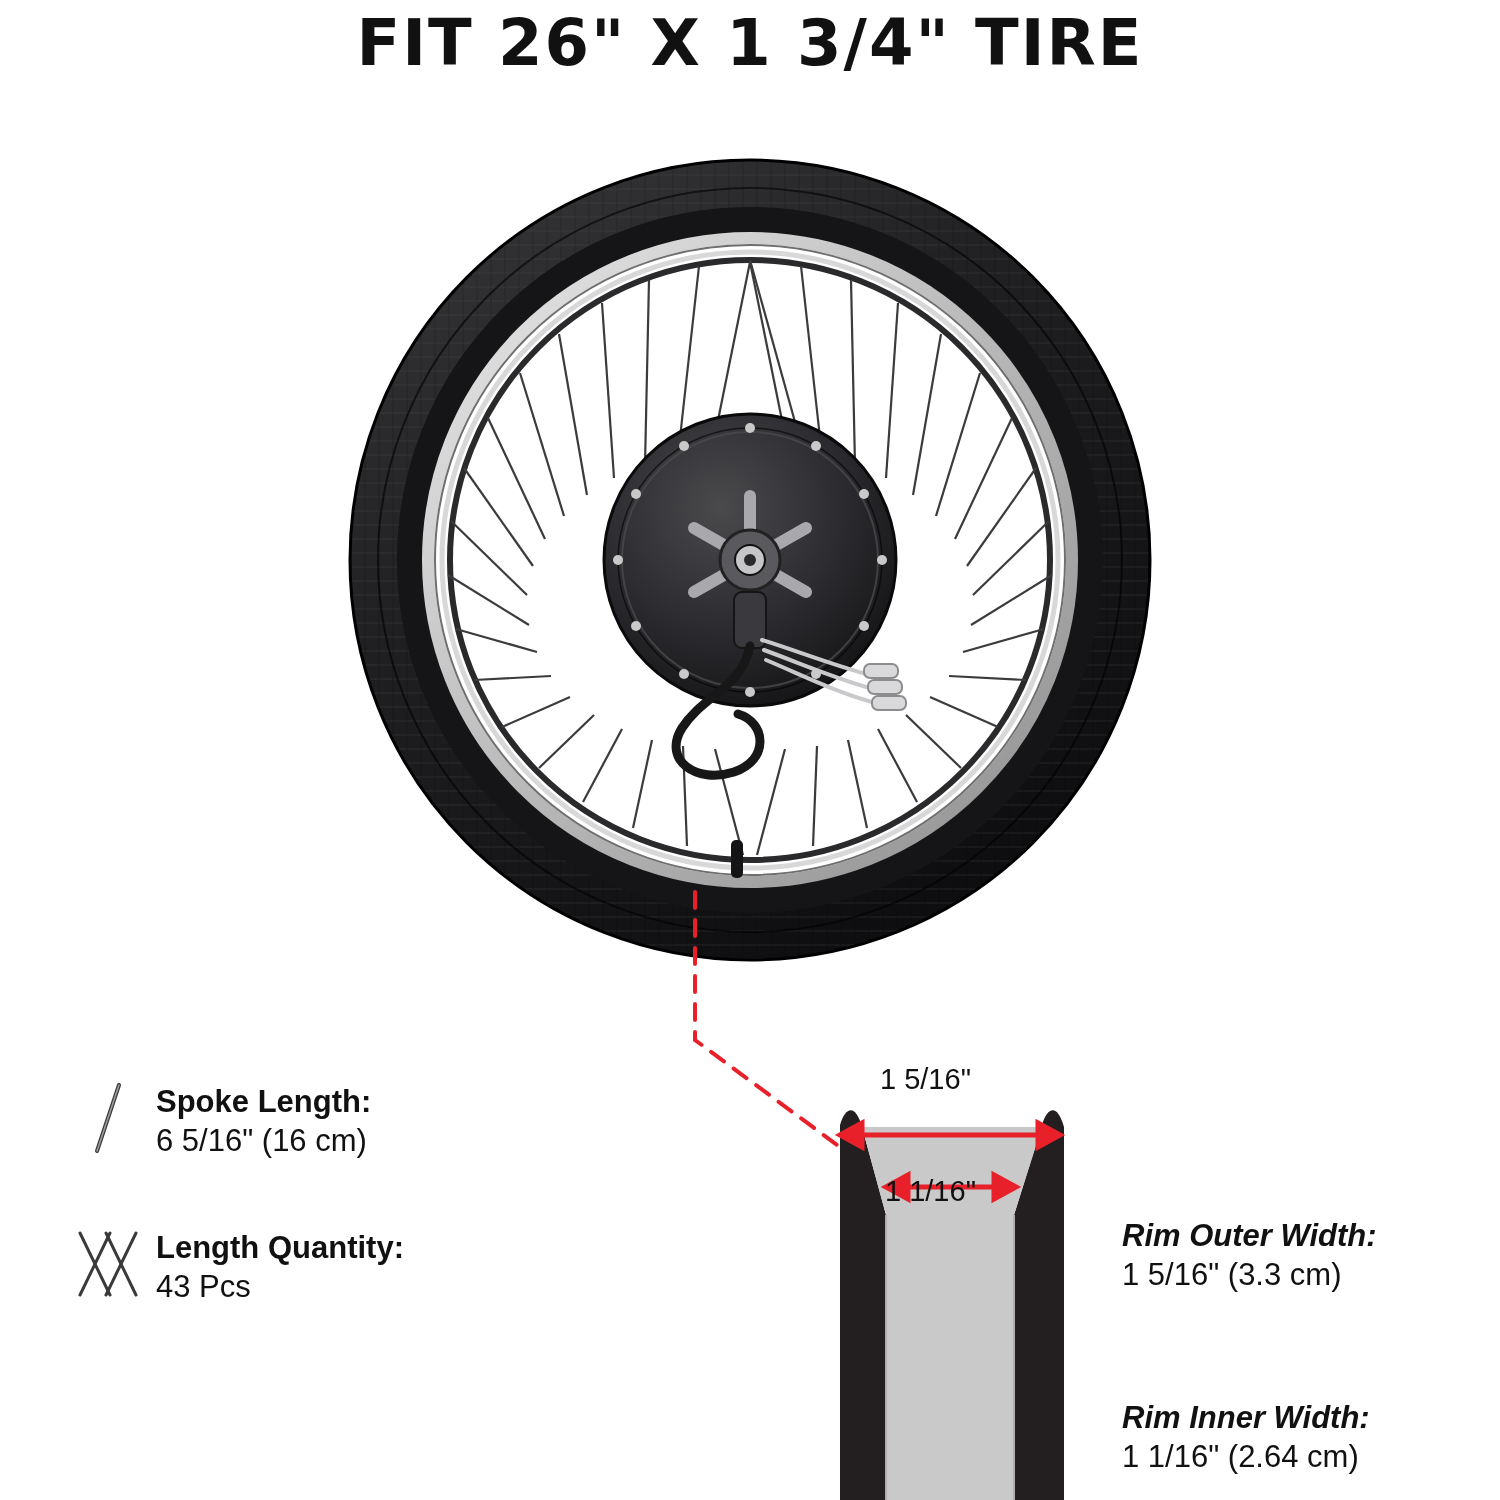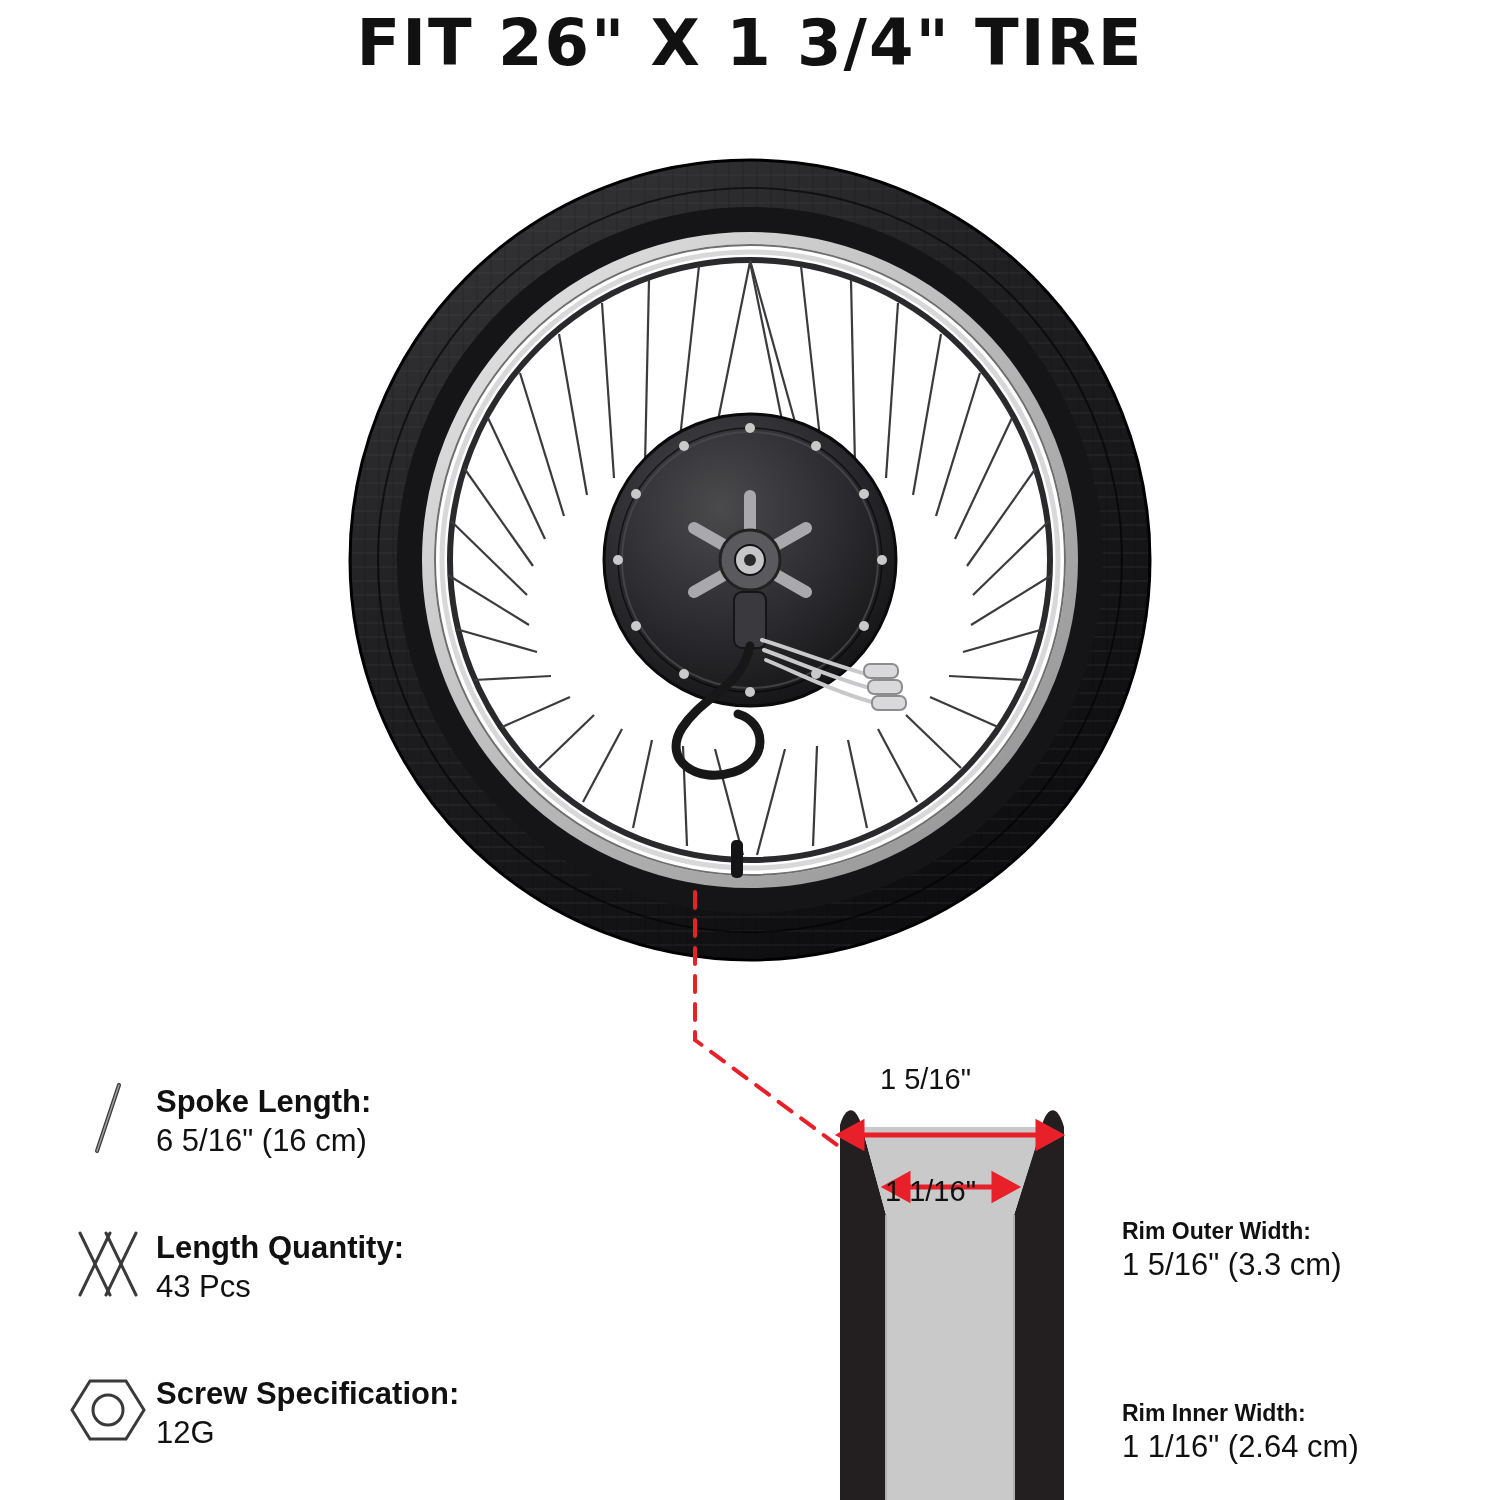--- a/index.html
+++ b/index.html
@@ -102,21 +102,21 @@
   }
   .dim-outer-label { left: 880px; top: 1063px; }
   .dim-inner-label { left: 885px; top: 1175px; }
 
   
   .right-spec {
     position: absolute;
     left: 1122px;
     width: 360px;
   }
-  .right-spec .spec-title { font-size: 23px; font-weight: bold; }
+  .right-spec .spec-title { font-size: 31px; font-weight: bold; font-style: italic; }
   .right-spec .spec-value { font-size: 31px; }
   .rs-outer { top: 1218px; }
   .rs-inner { top: 1360px; margin-top: 40px; }
 
 </style>
 </head>
 <body>
 
 <div class="heading">FIT 26" X 1 3/4" TIRE</div>
 
@@ -286,32 +286,20 @@
           <path d="M66 8 L36 70"></path>
         </g>
       </svg>
     </div>
     <div class="spec-text">
       <div class="spec-title">Length Quantity:</div>
       <div class="spec-value">43 Pcs</div>
     </div>
   </div>
 
-  <div class="spec-row">
-    <div class="spec-icon">
-      <svg width="84" height="78" viewBox="0 0 84 78">
-        <polygon points="24,10 60,10 78,39 60,68 24,68 6,39" fill="none" stroke="#3a3a3c" stroke-width="3"></polygon>
-        <circle cx="42" cy="39" r="15" fill="none" stroke="#3a3a3c" stroke-width="3"></circle>
-      </svg>
-    </div>
-    <div class="spec-text">
-      <div class="spec-title">Screw Specification:</div>
-      <div class="spec-value">12G</div>
-    </div>
-  </div>
 
 </div>
 
 <div class="rim-section">
   <svg width="300" height="440" viewBox="0 0 300 440">
 
     <path d="M40 60 C 46 40, 56 40, 62 62 L 86 150 L 86 440 L 40 440 Z" fill="#231f20"></path>
 
     <path d="M242 60 C 248 40, 258 40, 264 62 L 264 440 L 214 440 L 214 150 Z" fill="#231f20"></path>
 

